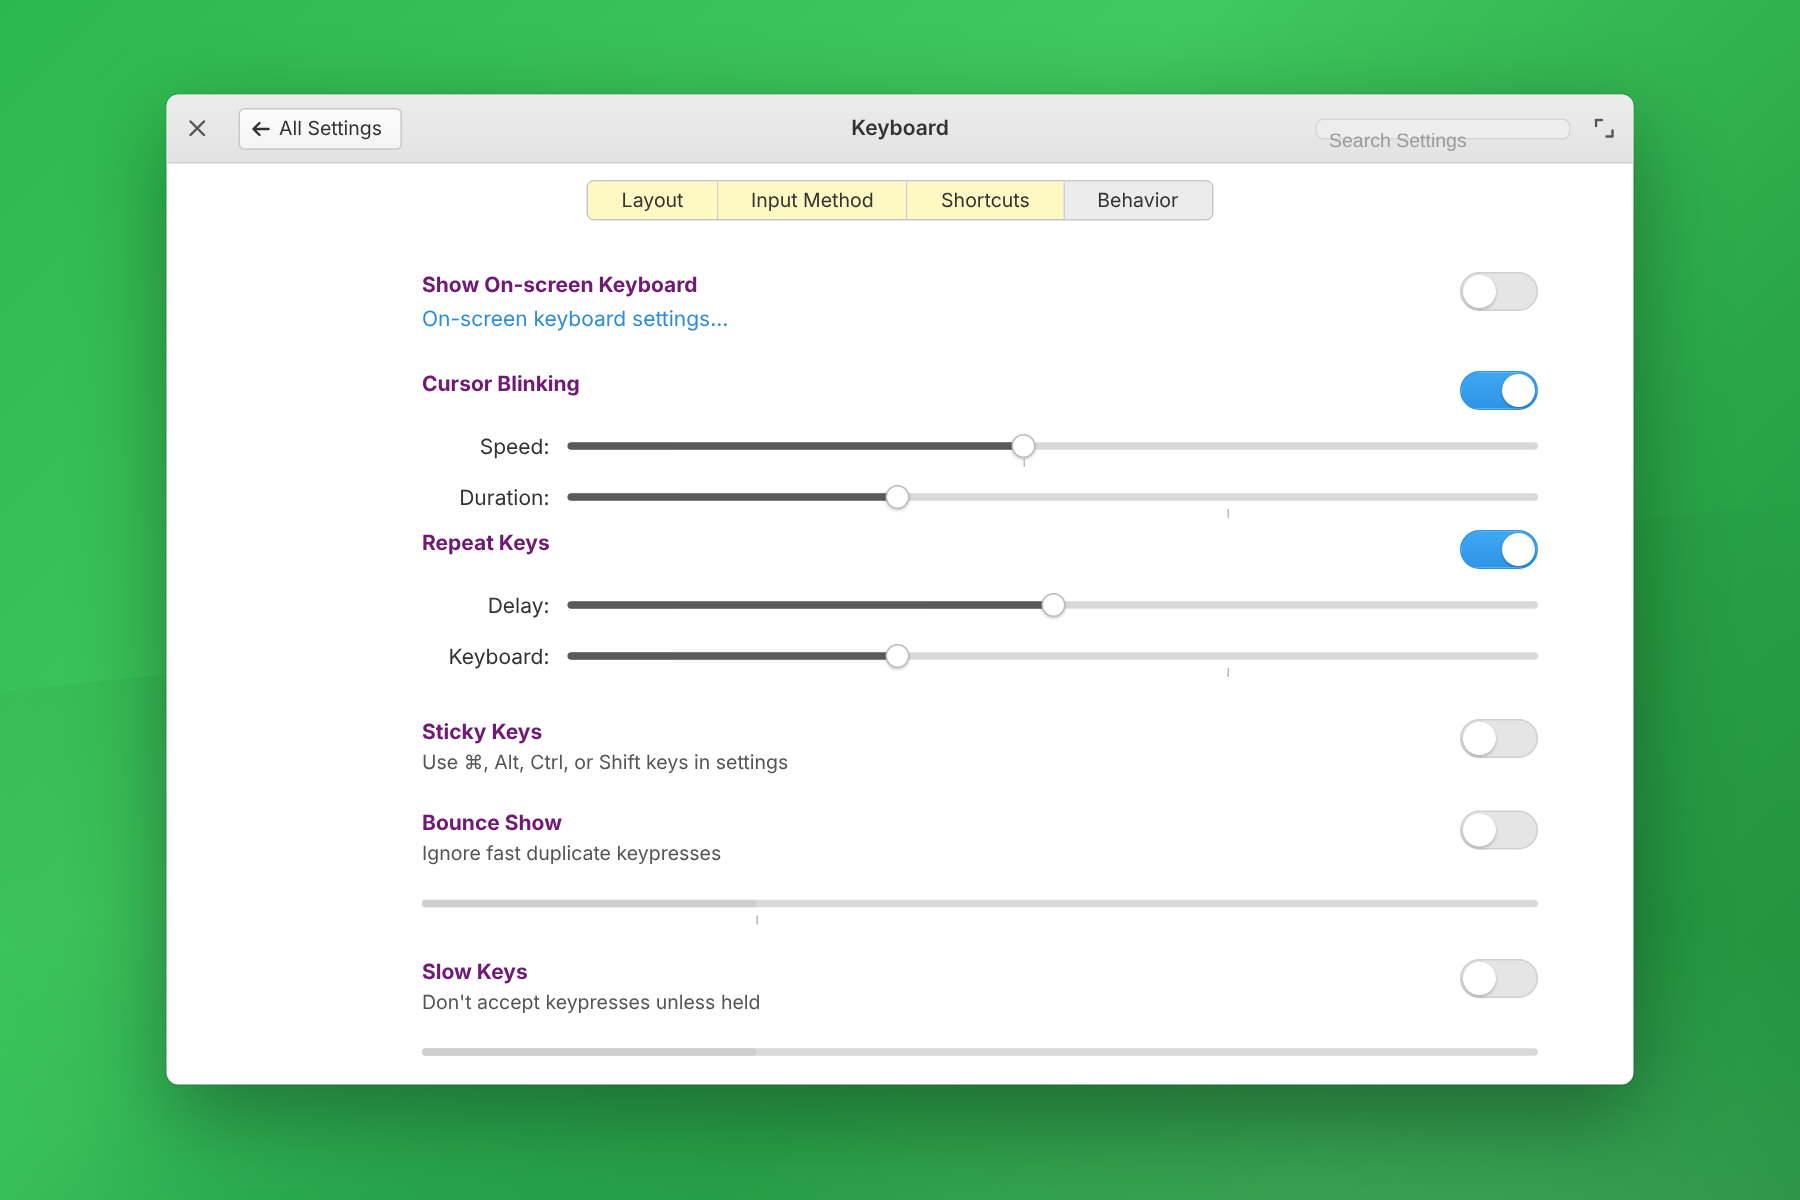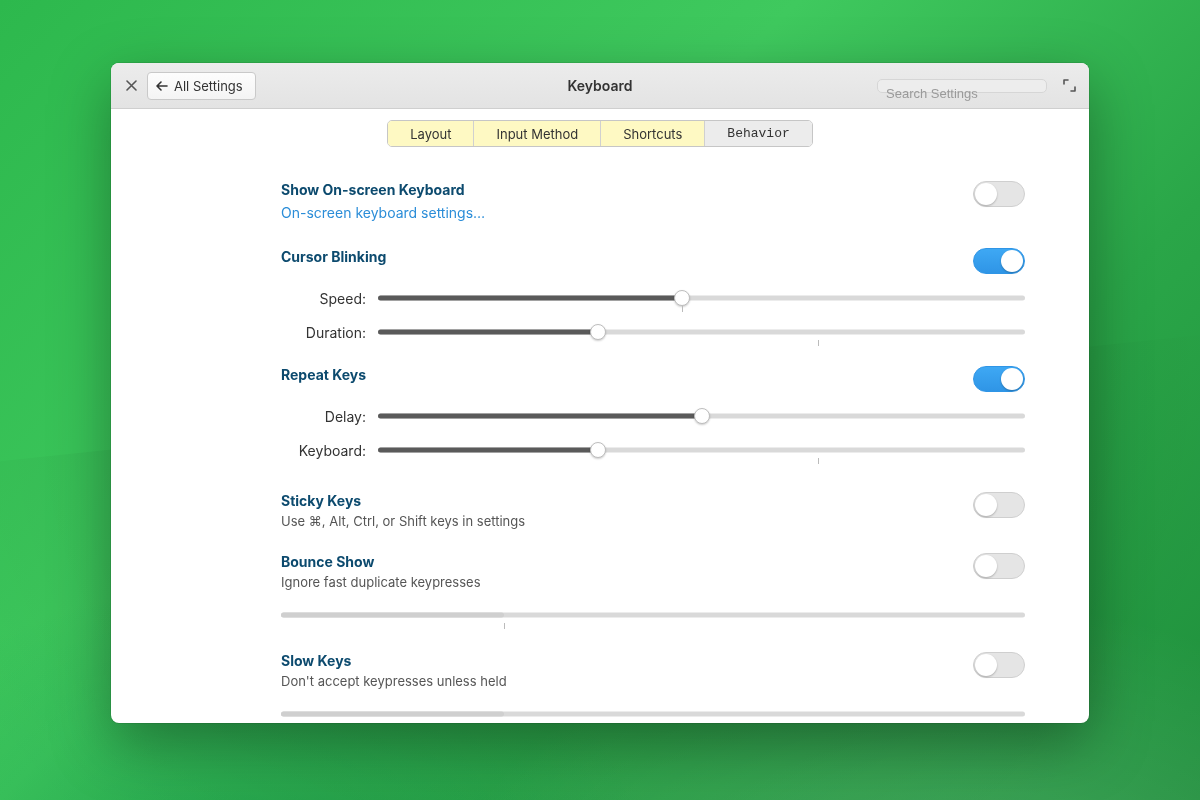--- a/index.html
+++ b/index.html
@@ -30,21 +30,21 @@
     flex-direction: column;
     overflow: hidden;
   }
   .titlebar {
     height: 46px;
     background: linear-gradient(#ececec, #e3e3e3);
     border-bottom: 1px solid #cfcfcf;
     display: flex;
     align-items: center;
     padding: 0 10px;
-    gap: 6px;
+    gap: 18px;
     position: relative;
   }
   .close-btn {
     width: 20px; height: 20px;
     display: flex; align-items: center; justify-content: center;
     color: #555; font-size: 14px;
     cursor: pointer;
     border-radius: 4px;
   }
   .back-btn {
@@ -105,21 +105,21 @@
   }
   .tab {
     padding: 0 22px;
     font-size: 13px;
     color: #333;
     display: flex; align-items: center;
     background: #fef9c3;
     border-right: 1px solid #d0d0d0;
     cursor: pointer;
   }
-  .tab:last-child { border-right: none; font-family: Liberation Mono, monospace; }
+  .tab:last-child { border-right: none; }
   .tab.active { background: #ececec; }
   .content-wrap {
     flex: 1;
     overflow: hidden;
     position: relative;
   }
   .content {
     position: absolute;
     inset: 0 6px 0 0;
     overflow-y: auto;
@@ -128,21 +128,21 @@
   .content::-webkit-scrollbar { width: 6px; }
   .content::-webkit-scrollbar-thumb { background: #c4c4c4; border-radius: 3px; }
   .content::-webkit-scrollbar-track { background: transparent; }
 
   .section { margin-top: 18px; }
   .section-head {
     display: flex; align-items: flex-start; justify-content: space-between;
     gap: 20px;
   }
   .section-title {
-    font-weight: 700; font-size: 14px; color: #0c4a6e;
+    font-weight: 700; font-size: 14px; color: #701a75;
   }
   .section-sub {
     font-size: 13px; color: #555; margin-top: 4px;
   }
   .link { color: #2b8dd8; cursor: pointer; font-size: 14px; margin-top: 6px; display: inline-block; }
 
   .switch {
     width: 52px; height: 26px;
     border-radius: 26px;
     position: relative;
@@ -297,21 +297,21 @@
           <div class="slider-label">Duration:</div>
           <div class="slider">
             <div class="track"></div>
             <div class="fill" style="width:34%"></div>
             <div class="thumb" style="left:34%"></div>
             <div class="tick" style="left:68%"></div>
           </div>
         </div>
       </div>
 
-      <div class="section" style="margin-top:24px">
+      <div class="section" style="margin-top:12px">
         <div class="section-head">
           <div class="section-title">Repeat Keys</div>
           <div class="switch on">
               <div class="knob"></div>
             </div>
         </div>
         <div class="slider-row">
           <div class="slider-label">Delay:</div>
           <div class="slider">
             <div class="track"></div>

